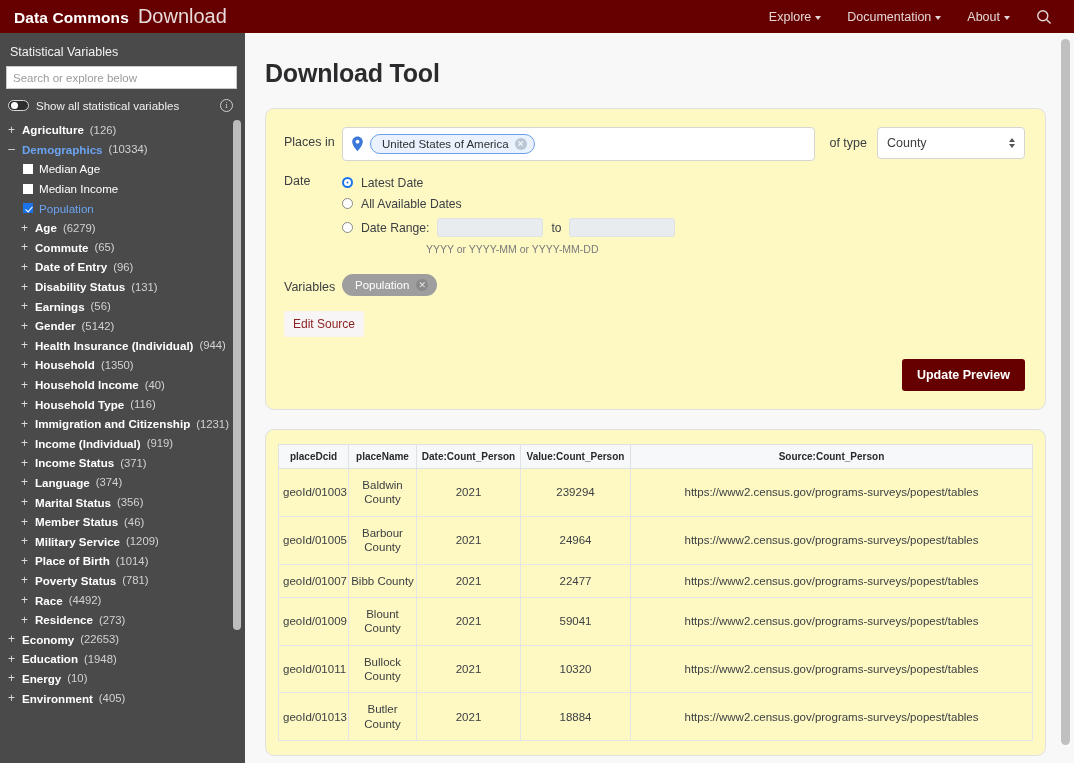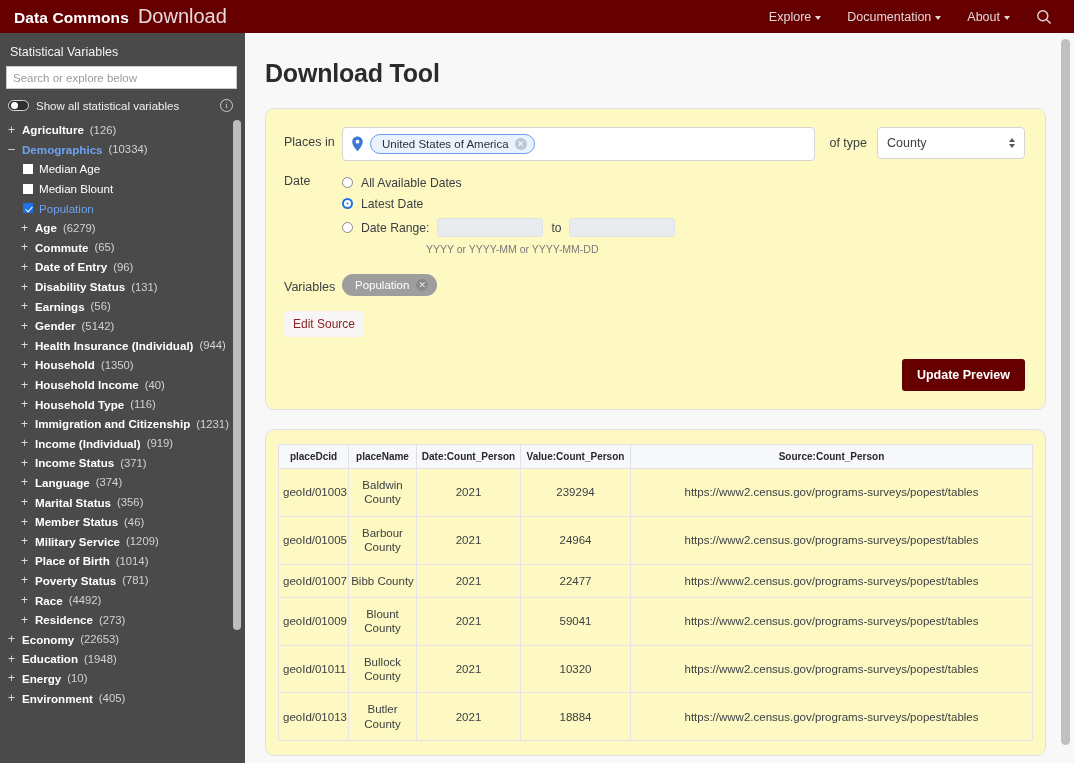--- a/index.html
+++ b/index.html
@@ -356,21 +356,21 @@
             <span class="pm">–</span>
             <span class="sb-name expanded">Demographics</span>
             <span class="sb-count">(10334)</span>
           </div>
           <div class="sb-row lvl1">
             <span class="sb-cb"></span>
             <span class="sb-leaf-label">Median Age</span>
           </div>
           <div class="sb-row lvl1">
             <span class="sb-cb"></span>
-            <span class="sb-leaf-label">Median Blount</span>
+            <span class="sb-leaf-label">Median Income</span>
           </div>
           <div class="sb-row lvl1">
             <span class="sb-cb checked"></span>
             <span class="sb-leaf-label sel">Population</span>
           </div>
           <div class="sb-row lvl1">
             <span class="pm">+</span>
             <span class="sb-name">Age</span>
             <span class="sb-count">(6279)</span>
           </div>
@@ -528,26 +528,26 @@
             <span class="ar-up"></span>
               <span class="ar-dn"></span>
           </span>
         </div>
       </div>
 
       <div class="frow date-block">
         <div class="flabel" style="padding-top:2px">Date</div>
         <div style="flex:1">
           <div class="radio-row">
+            <span class="radio on"></span>
+            <span class="radio-label">Latest Date</span>
+          </div>
+          <div class="radio-row">
             <span class="radio"></span>
             <span class="radio-label">All Available Dates</span>
-          </div>
-          <div class="radio-row">
-            <span class="radio on"></span>
-            <span class="radio-label">Latest Date</span>
           </div>
           <div class="dr-row">
             <span class="radio"></span>
             <span class="radio-label">Date Range:</span>
             <span class="dr-input"></span>
             <span class="dr-to">to</span>
             <span class="dr-input"></span>
           </div>
           <div class="dr-hint">YYYY or YYYY-MM or YYYY-MM-DD</div>
         </div>

